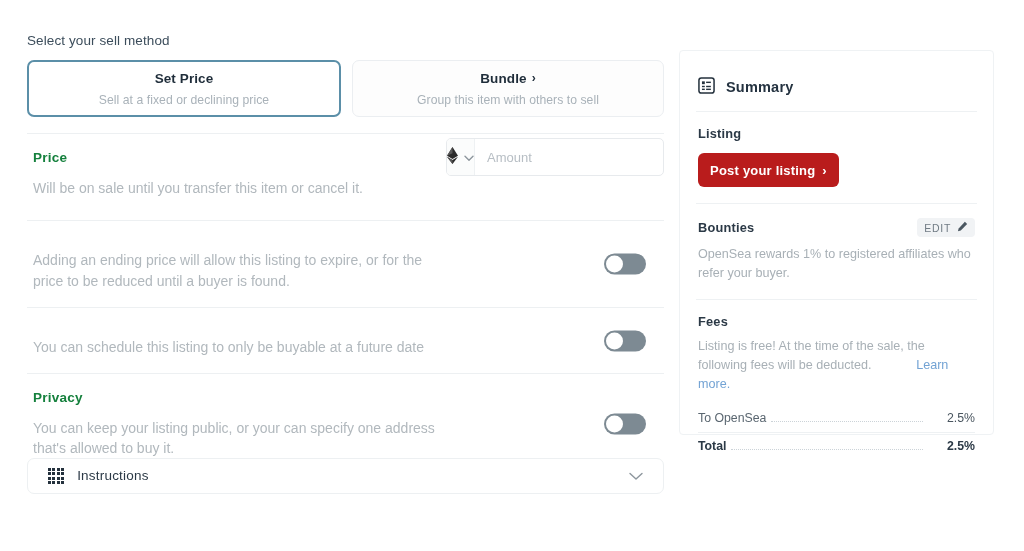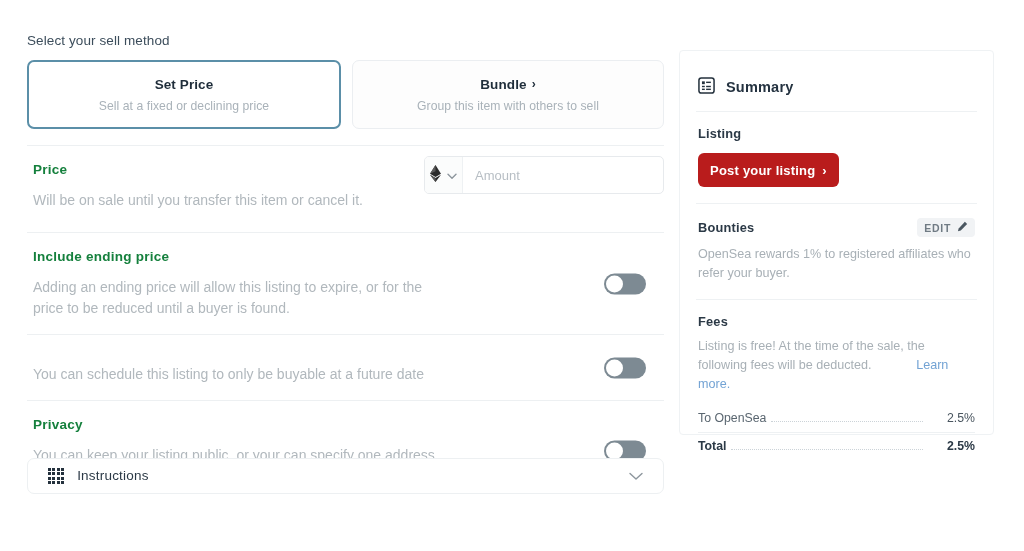--- a/index.html
+++ b/index.html
@@ -17,21 +17,21 @@
     position: absolute; left: 27px; top: 33px; width: 637px;
   }
   .section-heading {
     font-size: 13.5px; color: #3c4d5b; letter-spacing: .1px;
     margin-bottom: 12px;
   }
 
   
   .method-row { display: flex; gap: 11px; }
   .method-card {
-    flex: 1 1 0; height: 69px;
+    flex: 1 1 0; height: 57px;
     background: #fdfdfd; border: 1px solid #ebeef1; border-radius: 7px;
     display: flex; flex-direction: column; align-items: center; justify-content: center;
     cursor: pointer;
   }
   .method-card.selected {
     border: 2px solid #5b8fa8; background: #ffffff;
   }
   .method-title {
     font-size: 13.5px; font-weight: bold; color: #1f2d3a; letter-spacing: .1px;
     display: flex; align-items: center; gap: 5px;
@@ -54,22 +54,22 @@
     font-size: 13.5px; font-weight: bold; color: #15803d; letter-spacing: .25px;
   }
   .frow-sub {
     margin-top: 13px; font-size: 14px; color: #b1b8bd; line-height: 1.45;
     max-width: 420px;
   }
 
   
   .price-row { padding-bottom: 22px; }
   .price-input-group {
-    position: absolute; right: 0; top: 10px;
-    display: flex; width: 240px; height: 38px;
+    position: absolute; right: 0; top: 4px;
+    display: flex; width: 218px; height: 38px;
     border: 1px solid #e7eaed; border-radius: 5px; background: #fff;
     overflow: hidden;
   }
   .currency-select {
     width: 63px; display: flex; align-items: center; justify-content: center; gap: 6px;
     background: #fbfcfc; border-right: 1px solid #eef1f3; cursor: pointer;
   }
   .eth-glyph { display: block; }
   .chev-dn { display: block; }
   .amount-input {
@@ -127,21 +127,21 @@
   .post-btn {
     margin-top: 12px; width: 141px; height: 34px; border: 0; border-radius: 6px;
     background: #b91c1c; color: #ffffff;
     font-family: "Liberation Sans", sans-serif; font-size: 13px; font-weight: bold;
     letter-spacing: .2px; cursor: default;
     display: flex; align-items: center; justify-content: center; gap: 7px;
   }
   .edit-chip {
     margin-left: auto; display: flex; align-items: center; gap: 6px;
     background: #f1f3f5; border-radius: 4px; padding: 3px 7px;
-    font-size: 10.5px; font-weight: bold; color: #707b84; letter-spacing: .7px;
+    font-size: 10.5px; font-weight: normal; color: #707b84; letter-spacing: .7px;
     cursor: pointer;
   }
   .learn-more { color: #73a3d4; text-decoration: none; cursor: pointer; margin-left: 41px; }
   .fee-list { margin-top: 14px; }
   .fee-row {
     display: flex; align-items: flex-end; font-size: 12.3px; color: #5a6670;
     padding: 4px 0;
   }
   .fee-row.total { border-top: 1px solid #eef1f3; margin-top: 3px; padding-top: 6px; }
   .fee-row .lbl { white-space: nowrap; }
@@ -201,21 +201,20 @@
               <svg width="10" height="7" viewBox="0 0 10 7" aria-hidden="true">
                 <path d="M1 1.3 L5 5.2 L9 1.3" fill="none" stroke="#8d969d" stroke-width="1.4" stroke-linecap="round" stroke-linejoin="round"></path>
               </svg>
             </span>
           </div>
           <input class="amount-input" type="text" placeholder="Amount" style="">
         </div>
       </div>
 
       <div class="frow toggle-row">
-        <div class="frow-title">Include ending price</div>
         <div class="frow-sub">Adding an ending price will allow this listing to expire, or for the price to be reduced until a buyer is found.</div>
         <div class="toggle">
           <span class="knob"></span>
         </div>
       </div>
 
       <div class="frow toggle-row">
         <div class="frow-sub">You can schedule this listing to only be buyable at a future date</div>
         <div class="toggle">
           <span class="knob"></span>

